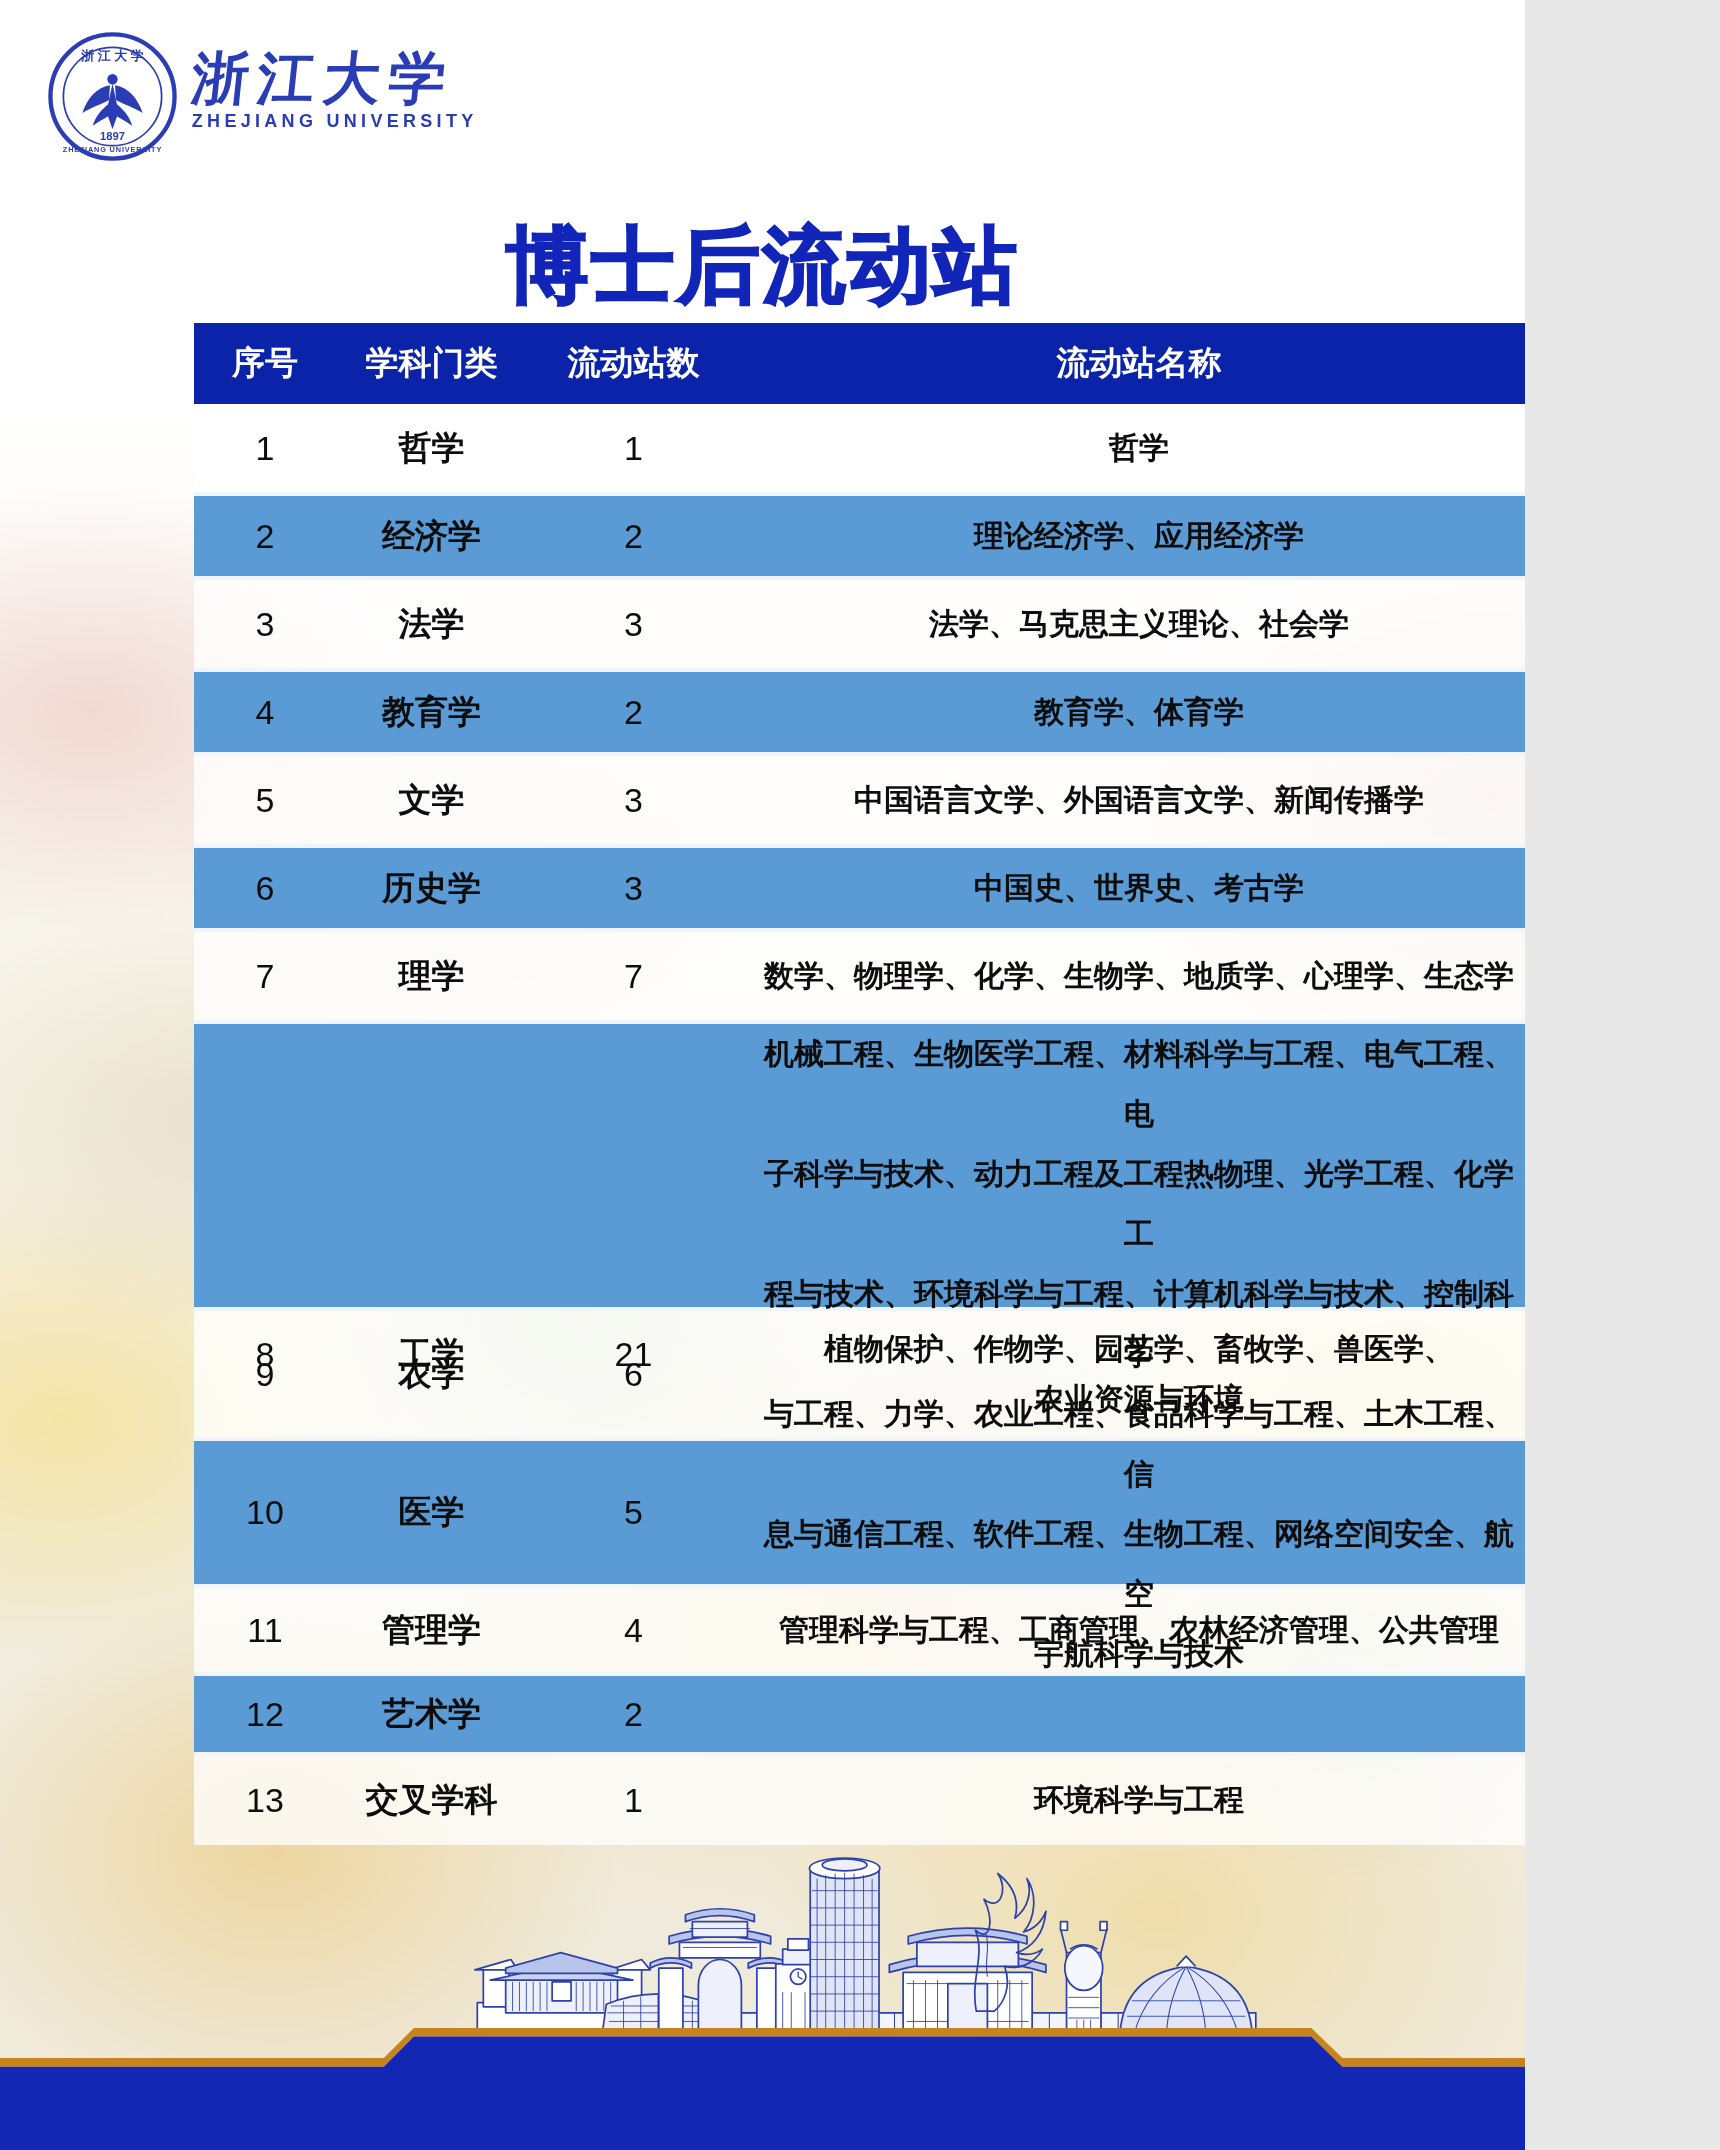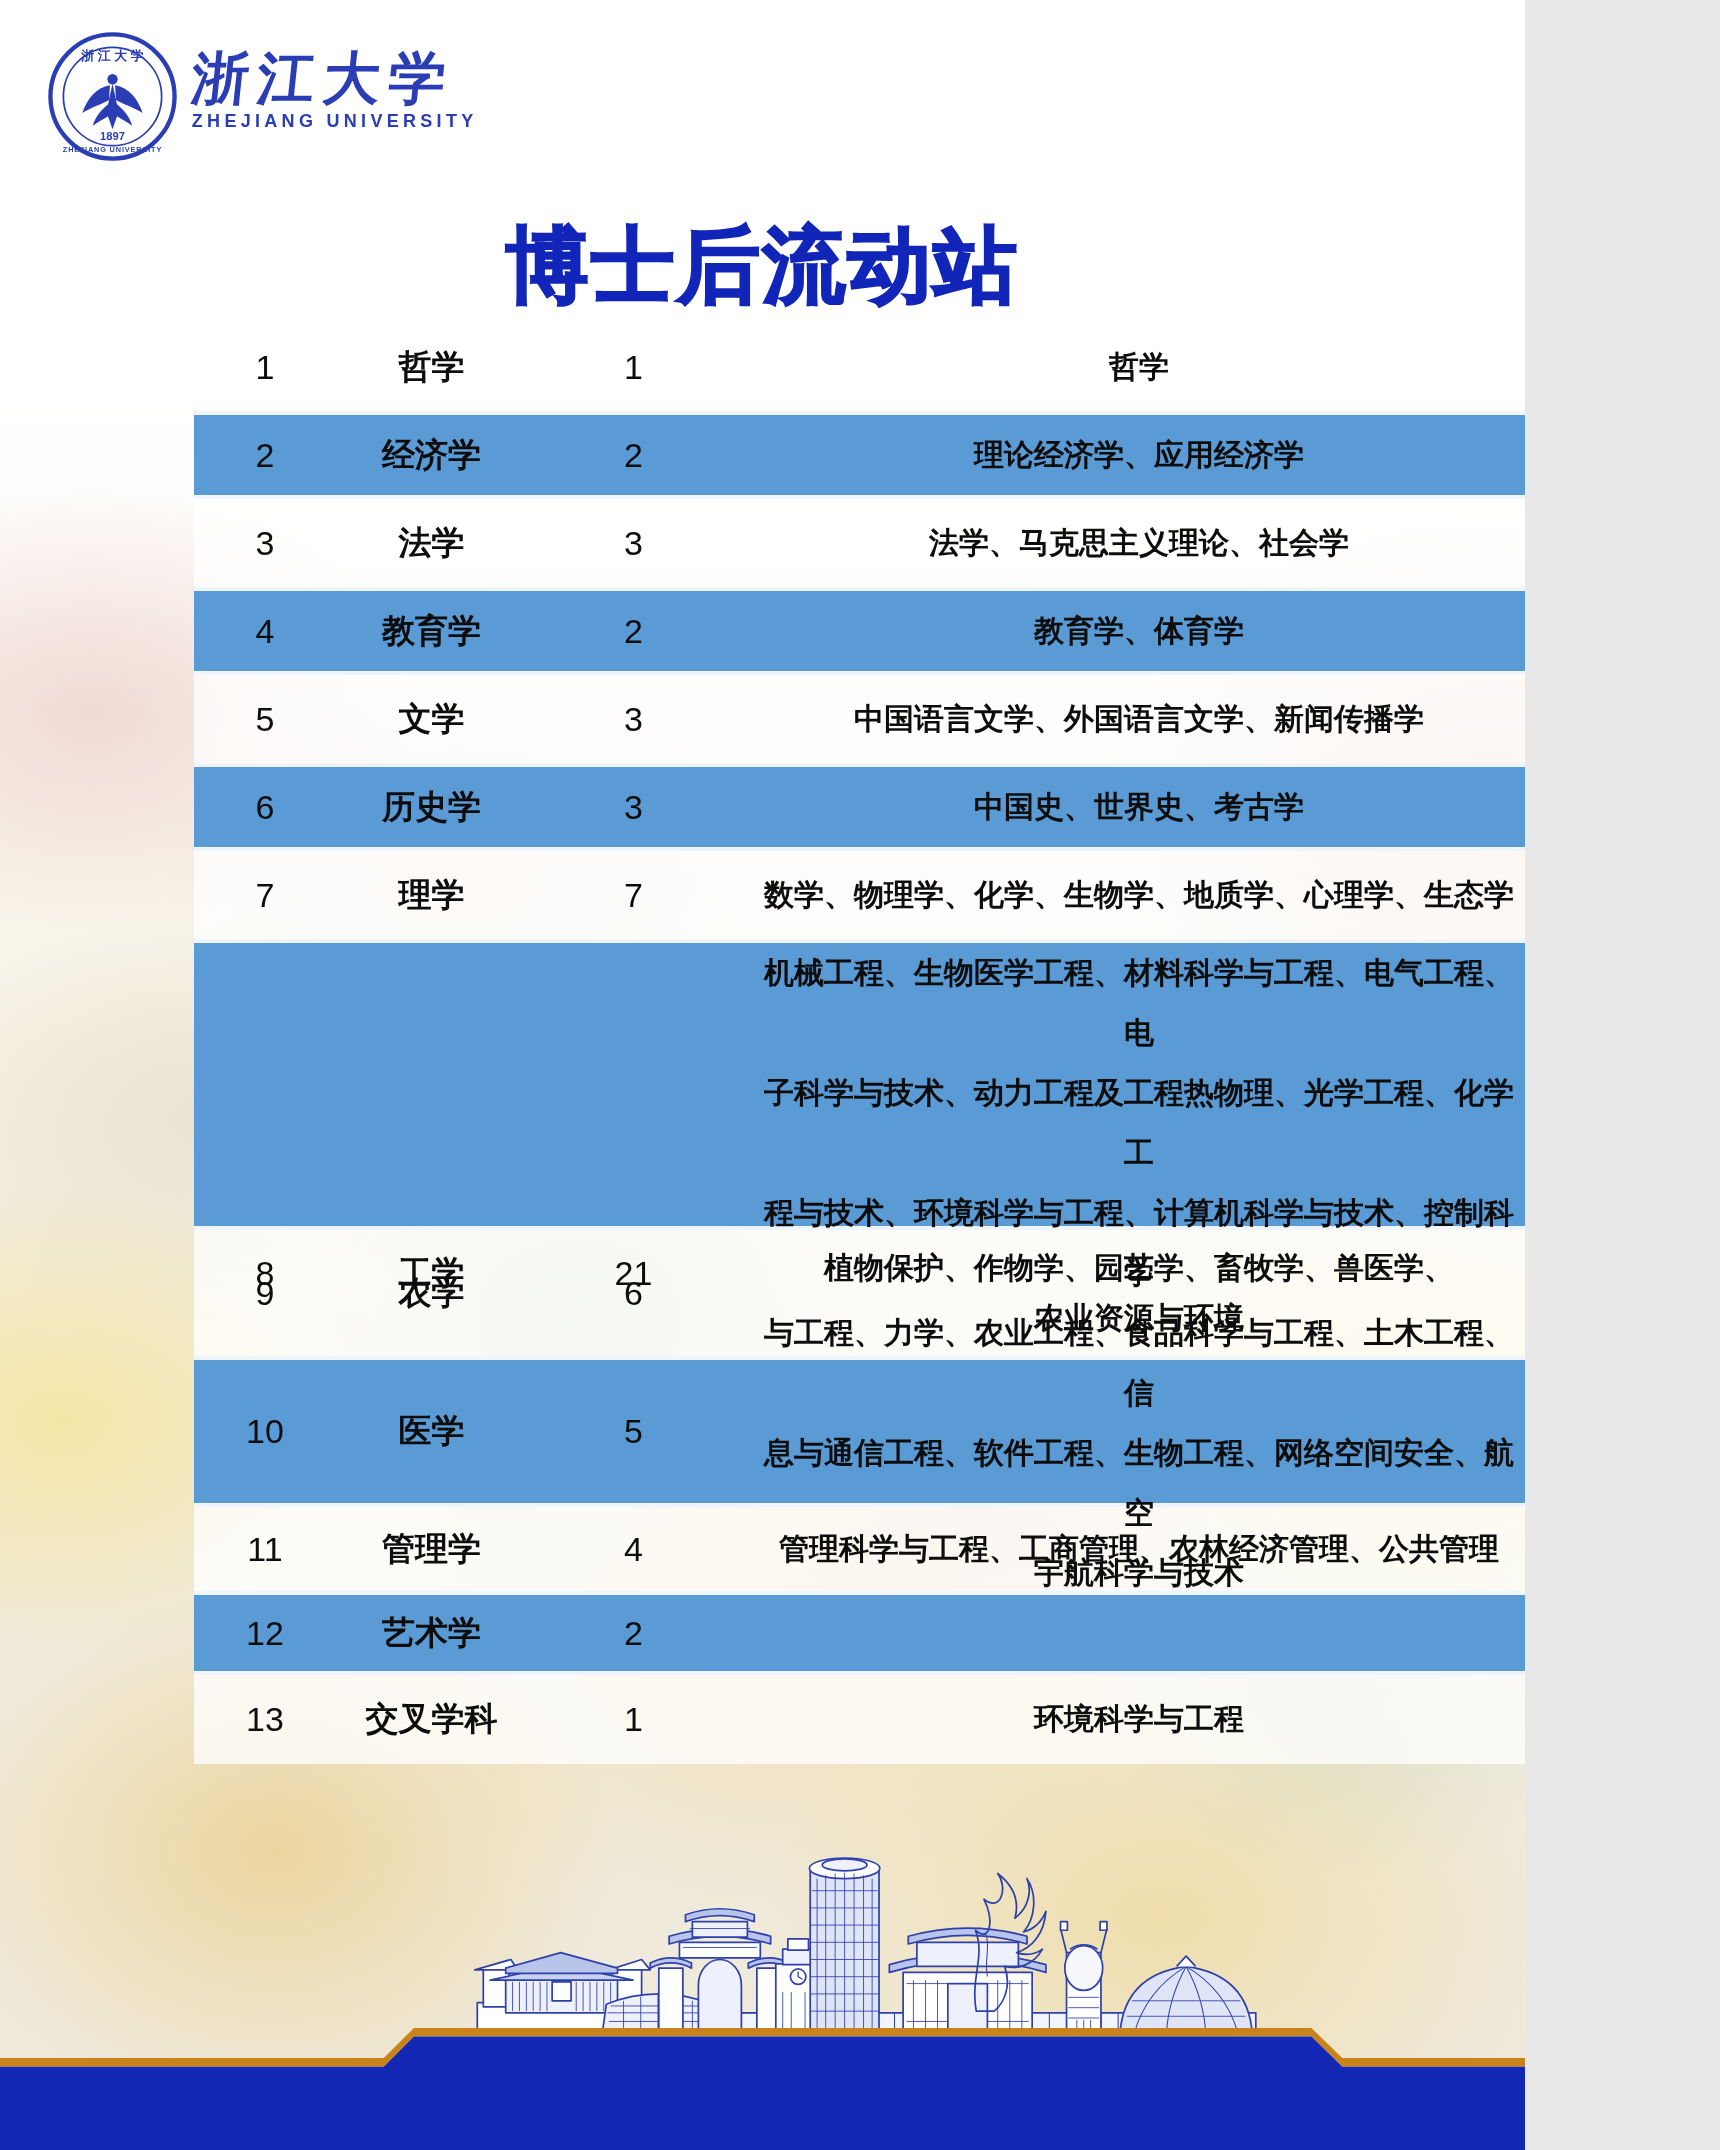--- a/index.html
+++ b/index.html
@@ -89,20 +89,26 @@
     <div class="logo-text">
       <div class="logo-cn">浙江大学</div>
       <div class="logo-en">ZHEJIANG UNIVERSITY</div>
     </div>
   </div>
 
   <div class="title">博士后流动站</div>
 
   <div class="table">
 
+    <div class="trow thead">
+      <div class="hc">序号</div>
+      <div class="hc">学科门类</div>
+      <div class="hc">流动站数</div>
+      <div class="hc">流动站名称</div>
+    </div>
 
     <div class="trow light" style="height:88px">
       <div class="cell num">1</div>
       <div class="cell cat">哲学</div>
       <div class="cell num">1</div>
       <div class="cell stations">哲学</div>
     </div>
 
     <div class="trow blue" style="height:88px">
       <div class="cell num">2</div>

